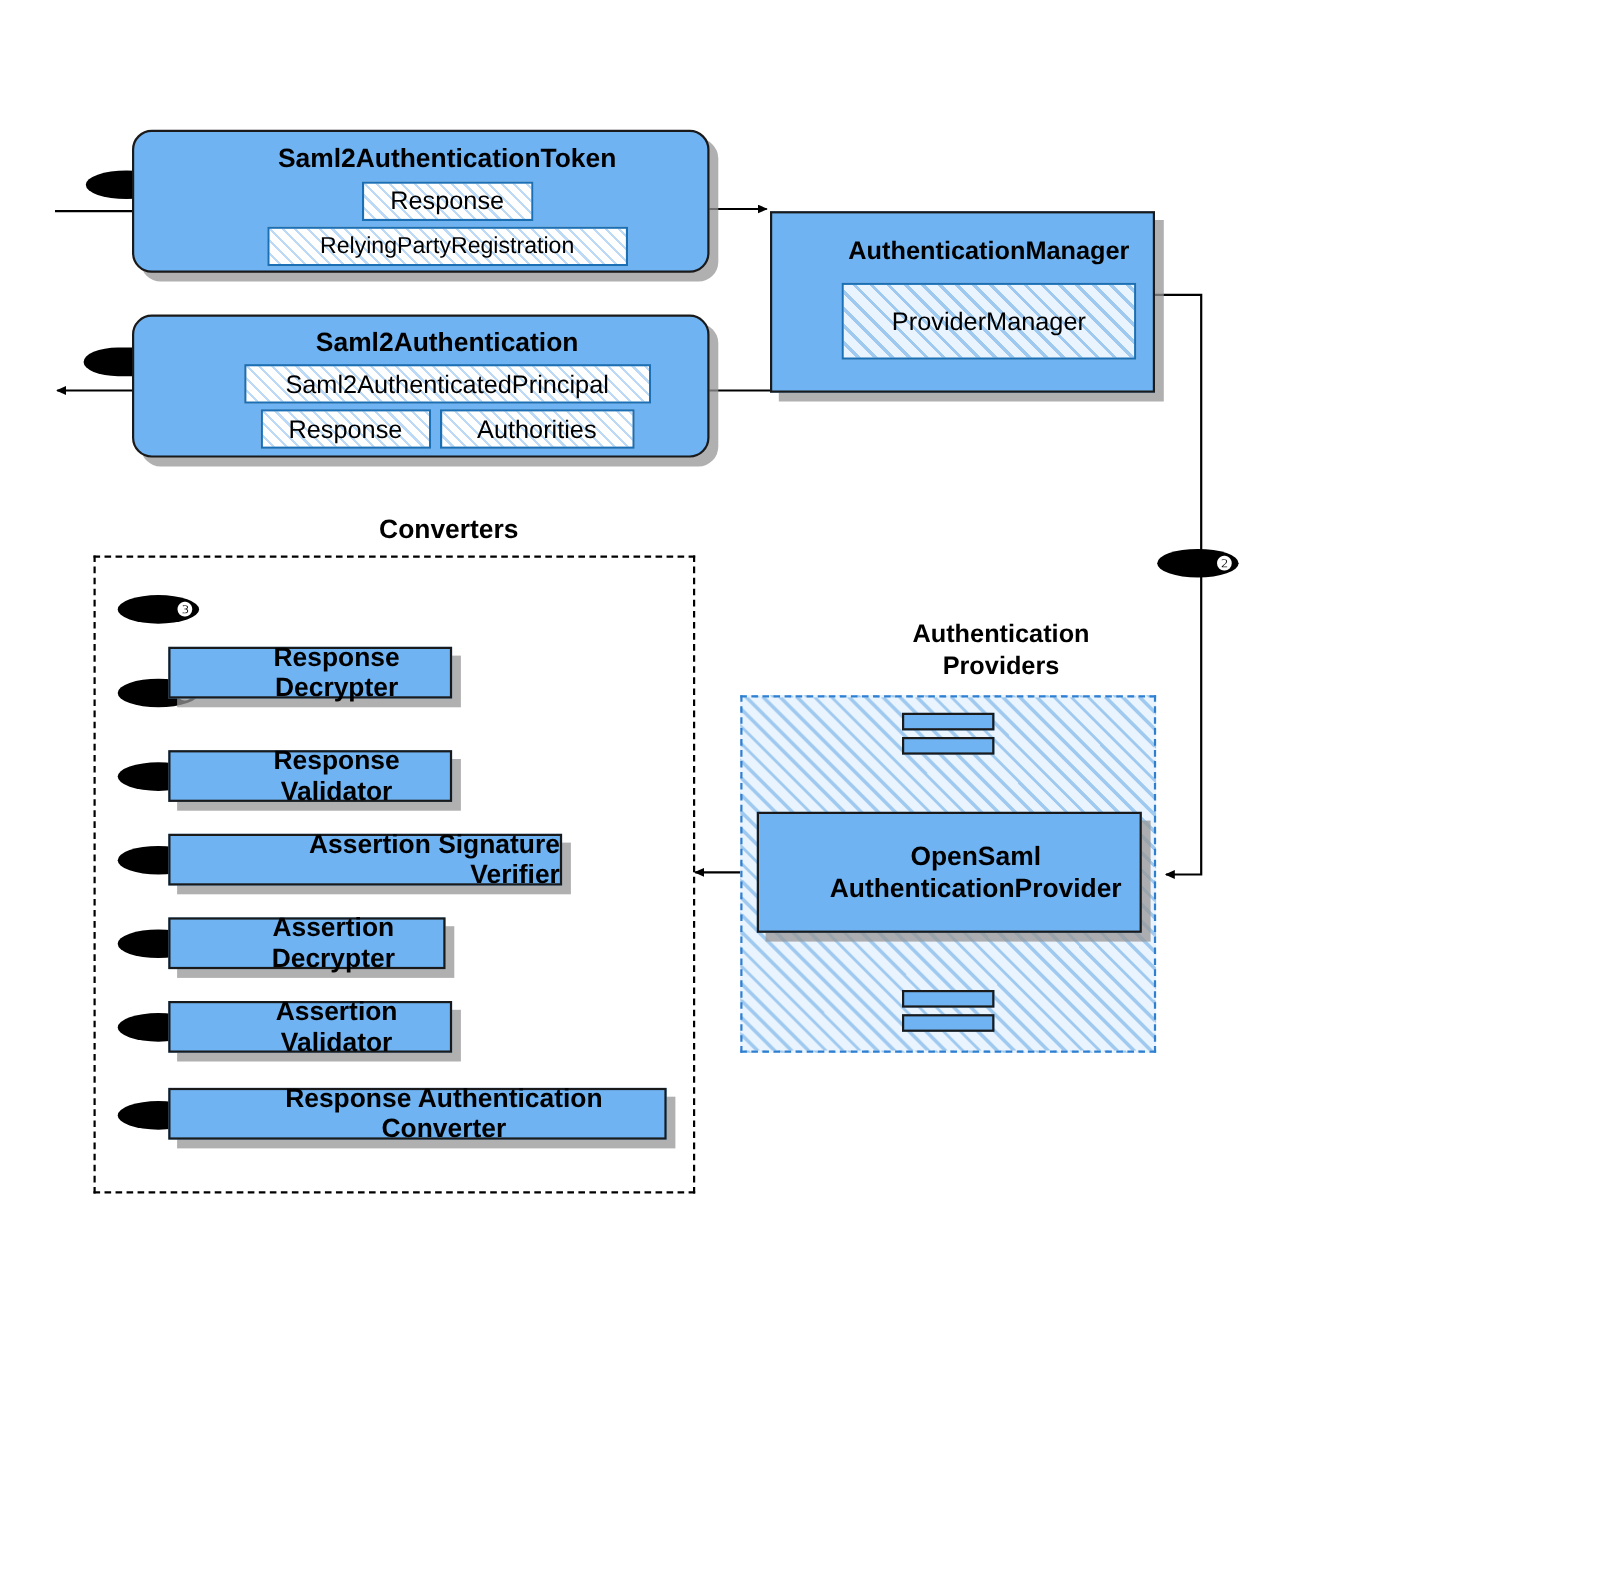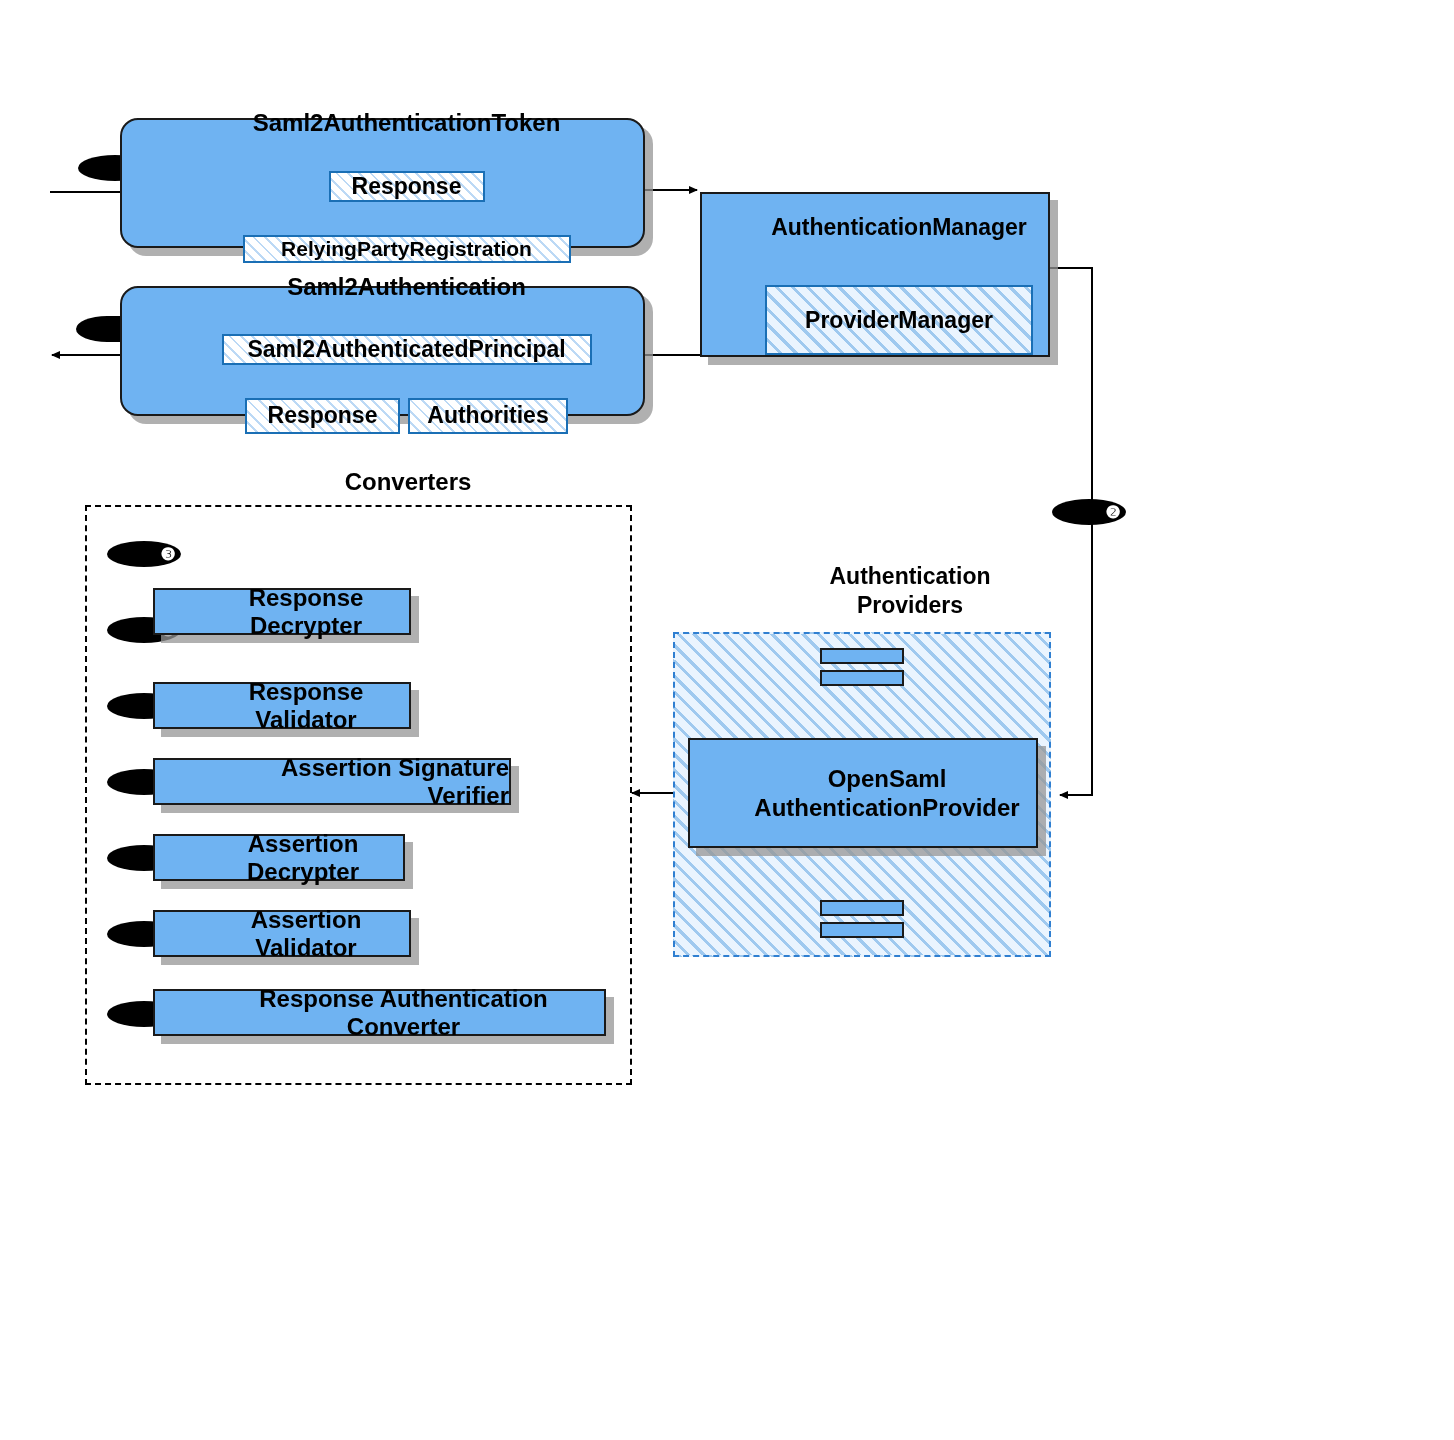--- a/index.html
+++ b/index.html
@@ -56,23 +56,22 @@
       #9fc9ef 8px, #9fc9ef 11px
     );
   }
 
   .inner-label {
     border: 2px solid #1a6fb5;
     box-sizing: border-box;
     display: flex;
     align-items: center;
     justify-content: center;
-    font-weight: bold;
+    font-weight: normal;
     color: #000;
-    margin-top: 28px;
   }
 
   
   .dashed-black {
     border: 2px dashed #000;
     box-sizing: border-box;
     background: transparent;
   }
   .dashed-blue {
     border: 2px dashed #2f7fd1;
@@ -168,21 +167,21 @@
 
   <div class="abs blue-box rounded shadow" style="left:120px; top:286px; width:525px; height:130px; padding-top:4px;">
     <div style="font-size:24px; margin-bottom:5px;">Saml2Authentication</div>
     <div class="inner-label hatch" style="width:370px; height:36px; font-size:23px; margin-bottom:5px;">
       <span>Saml2AuthenticatedPrincipal</span>
     </div>
     <div style="display:flex; gap:8px;">
       <div class="inner-label hatch" style="width:155px; height:36px; font-size:23px;">
         <span>Response</span>
       </div>
-      <div class="inner-label hatch" style="width:160px; height:36px; font-size:23px;">
+      <div class="inner-label hatch" style="width:177px; height:36px; font-size:23px;">
         <span>Authorities</span>
       </div>
     </div>
   </div>
 
   <div class="abs blue-box shadow" style="left:700px; top:192px; width:350px; height:165px; justify-content:flex-start; padding-top:20px;">
     <div style="font-size:23px; margin-bottom:16px;">AuthenticationManager</div>
     <div class="inner-label hatch-blue" style="width:268px; height:70px; font-size:23px;">
       <span>ProviderManager</span>
     </div>

